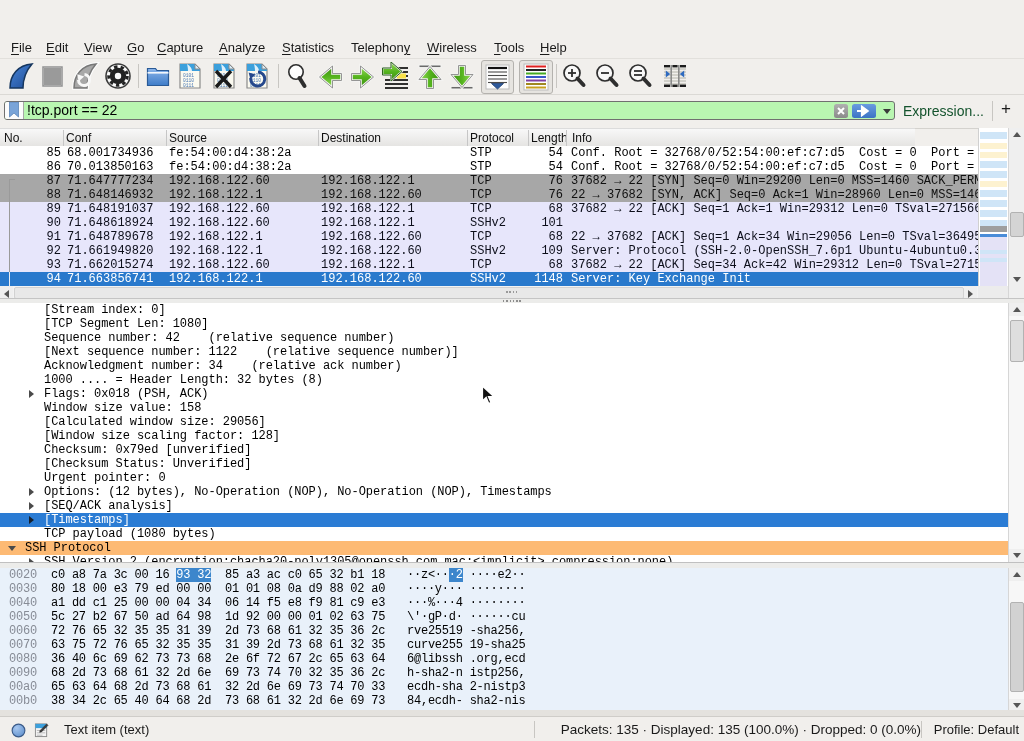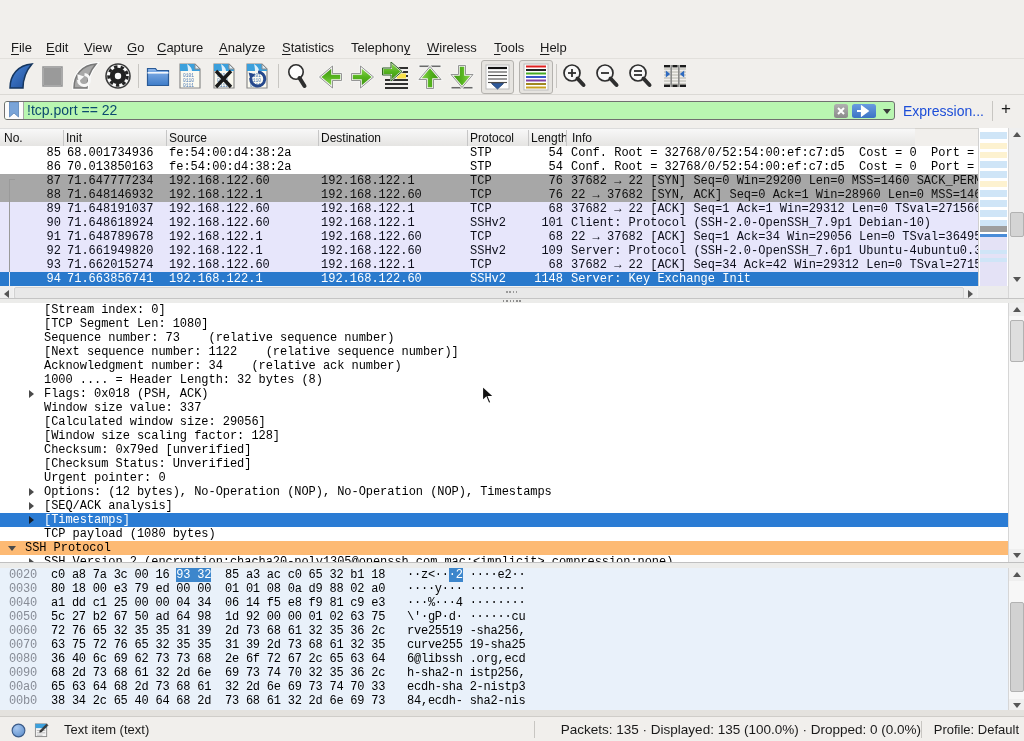--- a/index.html
+++ b/index.html
@@ -16,25 +16,25 @@
 .mi u{text-decoration:underline;text-underline-offset:2px;}
 
 #toolbar{left:0;top:59px;width:1024px;height:35px;background:#f1efec;border-bottom:1px solid #dbd9d5;}
 .tsep{position:absolute;top:5px;width:1px;height:24px;background:#c8c6c2;}
 .ticon{position:absolute;top:2px;}
 .pressed{background:#e6e4e0;border:1px solid #b4b2ae;border-radius:3px;}
 
 #filterbar{left:0;top:95px;width:1024px;height:33px;background:#f1efec;border-bottom:1px solid #d4d2ce;}
 #finput{position:absolute;left:4px;top:6px;width:889px;height:17px;background:#b9f6b1;border:1px solid #707070;border-radius:3px;overflow:hidden;}
 #fbook{position:absolute;left:0;top:0;width:18px;height:17px;background:#fcfcfc;border-right:1px solid #a8a8a8;}
-#ftext{position:absolute;left:22px;top:0;line-height:17px;font-size:14px;color:#0c4a6e;}
+#ftext{position:absolute;left:22px;top:0;line-height:17px;font-size:14px;color:#000000;}
 #fx{position:absolute;left:829px;top:1.5px;width:14px;height:14px;background:linear-gradient(#b0b0b0,#8a8a8a);border-radius:2.5px;}
 #fgo{position:absolute;left:847px;top:1.5px;width:24px;height:14px;background:linear-gradient(#6a9ce0,#3c74c4);border-radius:2.5px;}
 #fdrop{position:absolute;left:878px;top:6.5px;width:0;height:0;border-left:4px solid transparent;border-right:4px solid transparent;border-top:5px solid #3a3a3a;}
-#fexpr{position:absolute;left:903px;top:8px;font-size:14px;color:#1d4ed8;}
+#fexpr{position:absolute;left:903px;top:8px;font-size:14px;color:#14532d;}
 #fsep2{position:absolute;left:992px;top:6px;width:1px;height:20px;background:#c8c6c2;}
 #fplus{position:absolute;left:1001px;top:4px;font-size:17px;color:#1a1a1a;}
 
 #phead{left:0;top:128px;width:915px;height:18px;background:linear-gradient(#f8f8f8,#e4e3e1);border-bottom:1px solid #c2c2c2;border-top:1px solid #dcdcdc;}
 .hc{position:absolute;top:2px;font-size:12px;color:#101010;}
 .hsep{position:absolute;top:1px;width:1px;height:16px;background:#c6c6c6;}
 #plist{left:0;top:146px;width:978px;height:140px;background:#ffffff;overflow:hidden;}
 .prow{position:absolute;left:0;width:978px;height:14px;font-family:"Liberation Mono",monospace;font-size:12px;line-height:14px;white-space:pre;overflow:hidden;}
 .prow span{position:absolute;line-height:14px;}
 .cno{left:0;width:61px;text-align:right;}
@@ -332,40 +332,40 @@
             <path d="M5 7 h9 M10 3 L15.5 7 L10 11 z" stroke="#fff" stroke-width="2.2" fill="#fff"></path>
           </svg></div>
 <div id="fdrop"></div>
 </div>
 <div id="fexpr" class="abs">Expression...</div>
 <div id="fsep2" class="abs"></div>
 <div id="fplus" class="abs">+</div>
 </div>
 <div id="phead" class="abs">
 <span class="hc" style="left:4px">No.</span>
-<span class="hc" style="left:66px">Init</span>
+<span class="hc" style="left:66px">Conf</span>
 <span class="hc" style="left:169px">Source</span>
 <span class="hc" style="left:321px">Destination</span>
 <span class="hc" style="left:470px">Protocol</span>
 <span class="hc" style="left:531px">Length</span>
 <span class="hc" style="left:572px">Info</span>
 <span class="hsep" style="left:63px"></span>
 <span class="hsep" style="left:166px"></span>
 <span class="hsep" style="left:318px"></span>
 <span class="hsep" style="left:467px"></span>
 <span class="hsep" style="left:528px"></span>
 <span class="hsep" style="left:566px"></span>
 </div>
 <div id="plist" class="abs">
       <div class="prow rwhite" style="top:0px"><span class="cno">85</span><span class="ctime">68.001734936</span><span class="csrc">fe:54:00:d4:38:2a</span><span class="cdst"></span><span class="cproto">STP</span><span class="clen">54</span><span class="cinfo">Conf. Root = 32768/0/52:54:00:ef:c7:d5  Cost = 0  Port = 0x8001</span></div>
 <div class="prow rwhite" style="top:14px"><span class="cno">86</span><span class="ctime">70.013850163</span><span class="csrc">fe:54:00:d4:38:2a</span><span class="cdst"></span><span class="cproto">STP</span><span class="clen">54</span><span class="cinfo">Conf. Root = 32768/0/52:54:00:ef:c7:d5  Cost = 0  Port = 0x8001</span></div>
 <div class="prow rgray" style="top:28px"><span class="cno">87</span><span class="ctime">71.647777234</span><span class="csrc">192.168.122.60</span><span class="cdst">192.168.122.1</span><span class="cproto">TCP</span><span class="clen">76</span><span class="cinfo">37682 → 22 [SYN] Seq=0 Win=29200 Len=0 MSS=1460 SACK_PERM</span></div>
 <div class="prow rgray" style="top:42px"><span class="cno">88</span><span class="ctime">71.648146932</span><span class="csrc">192.168.122.1</span><span class="cdst">192.168.122.60</span><span class="cproto">TCP</span><span class="clen">76</span><span class="cinfo">22 → 37682 [SYN, ACK] Seq=0 Ack=1 Win=28960 Len=0 MSS=1460</span></div>
 <div class="prow rlav" style="top:56px"><span class="cno">89</span><span class="ctime">71.648191037</span><span class="csrc">192.168.122.60</span><span class="cdst">192.168.122.1</span><span class="cproto">TCP</span><span class="clen">68</span><span class="cinfo">37682 → 22 [ACK] Seq=1 Ack=1 Win=29312 Len=0 TSval=2715663</span></div>
-<div class="prow rlav" style="top:70px"><span class="cno">90</span><span class="ctime">71.648618924</span><span class="csrc">192.168.122.60</span><span class="cdst">192.168.122.1</span><span class="cproto">SSHv2</span><span class="clen">101</span><span class="cinfo">Client: Protocol (SSH-2.0-OpenSSH_7.9p1 Debian-10)</span></div>
+<div class="prow rlav" style="top:70px"><span class="cno">90</span><span class="ctime">71.648618924</span><span class="csrc">192.168.122.60</span><span class="cdst">192.168.122.1</span><span class="cproto">SSHv2</span><span class="clen">101</span></div>
 <div class="prow rlav" style="top:84px"><span class="cno">91</span><span class="ctime">71.648789678</span><span class="csrc">192.168.122.1</span><span class="cdst">192.168.122.60</span><span class="cproto">TCP</span><span class="clen">68</span><span class="cinfo">22 → 37682 [ACK] Seq=1 Ack=34 Win=29056 Len=0 TSval=3649504</span></div>
 <div class="prow rlav" style="top:98px"><span class="cno">92</span><span class="ctime">71.661949820</span><span class="csrc">192.168.122.1</span><span class="cdst">192.168.122.60</span><span class="cproto">SSHv2</span><span class="clen">109</span><span class="cinfo">Server: Protocol (SSH-2.0-OpenSSH_7.6p1 Ubuntu-4ubuntu0.3</span></div>
 <div class="prow rlav" style="top:112px"><span class="cno">93</span><span class="ctime">71.662015274</span><span class="csrc">192.168.122.60</span><span class="cdst">192.168.122.1</span><span class="cproto">TCP</span><span class="clen">68</span><span class="cinfo">37682 → 22 [ACK] Seq=34 Ack=42 Win=29312 Len=0 TSval=2715</span></div>
 <div class="prow rsel" style="top:126px"><span class="cno">94</span><span class="ctime">71.663856741</span><span class="csrc">192.168.122.1</span><span class="cdst">192.168.122.60</span><span class="cproto">SSHv2</span><span class="clen">1148</span><span class="cinfo">Server: Key Exchange Init</span></div>
 <div style="position:absolute;left:9px;top:33px;width:1px;height:93px;background:#9a9a9a;"></div>
       <div style="position:absolute;left:9px;top:126px;width:1px;height:14px;background:#e8ecf2;"></div>
 <div style="position:absolute;left:9px;top:33px;width:6px;height:1px;background:#9a9a9a;"></div>
     </div>
 <div id="minimap" class="abs">
 <div class="mstripe" style="top:0px;height:4px;background:#ffffff"></div>
@@ -417,26 +417,26 @@
       </div>
 </div>
 <div class="abs" style="left:978px;top:286px;width:30px;height:12px;background:#ececec;"></div>
 <div class="abs" style="left:1008px;top:286px;width:16px;height:12px;background:#efefef;border-left:1px solid #d6d6d6;"></div>
 <div id="splitter" class="abs">
       <div style="position:absolute;left:503px;top:1px;width:20px;height:2px;background:repeating-linear-gradient(90deg,#8e8e8e 0 1.5px,transparent 1.5px 3.3px);"></div>
     </div>
 <div id="details" class="abs">
       <div class="dline" style="top:0px;"><span class="dtext">[Stream index: 0]</span></div>
 <div class="dline" style="top:14px;"><span class="dtext">[TCP Segment Len: 1080]</span></div>
-<div class="dline" style="top:28px;"><span class="dtext">Sequence number: 73    (relative sequence number)</span></div>
+<div class="dline" style="top:28px;"><span class="dtext">Sequence number: 42    (relative sequence number)</span></div>
 <div class="dline" style="top:42px;"><span class="dtext">[Next sequence number: 1122    (relative sequence number)]</span></div>
 <div class="dline" style="top:56px;"><span class="dtext">Acknowledgment number: 34    (relative ack number)</span></div>
 <div class="dline" style="top:70px;"><span class="dtext">1000 .... = Header Length: 32 bytes (8)</span></div>
 <div class="dline" style="top:84px;"><span class="dtri" style="left:29px;border-left-color:#4a4a4a"></span><span class="dtext">Flags: 0x018 (PSH, ACK)</span></div>
-<div class="dline" style="top:98px;"><span class="dtext">Window size value: 337</span></div>
+<div class="dline" style="top:98px;"><span class="dtext">Window size value: 158</span></div>
 <div class="dline" style="top:112px;"><span class="dtext">[Calculated window size: 29056]</span></div>
 <div class="dline" style="top:126px;"><span class="dtext">[Window size scaling factor: 128]</span></div>
 <div class="dline" style="top:140px;"><span class="dtext">Checksum: 0x79ed [unverified]</span></div>
 <div class="dline" style="top:154px;"><span class="dtext">[Checksum Status: Unverified]</span></div>
 <div class="dline" style="top:168px;"><span class="dtext">Urgent pointer: 0</span></div>
 <div class="dline" style="top:182px;"><span class="dtri" style="left:29px;border-left-color:#4a4a4a"></span><span class="dtext">Options: (12 bytes), No-Operation (NOP), No-Operation (NOP), Timestamps</span></div>
 <div class="dline" style="top:196px;"><span class="dtri" style="left:29px;border-left-color:#4a4a4a"></span><span class="dtext">[SEQ/ACK analysis]</span></div>
 <div class="dline" style="top:210px;background:#2b7cd4;color:#fff;"><span class="dtri" style="left:29px;border-left-color:#16202e"></span><span class="dtext">[Timestamps]</span></div>
 <div class="dline" style="top:224px;"><span class="dtext">TCP payload (1080 bytes)</span></div>
 <div class="dline" style="top:238px;background:#fdba74;"><span class="dtrid" style="left:8px"></span><span class="dtext1">SSH Protocol</span></div>

